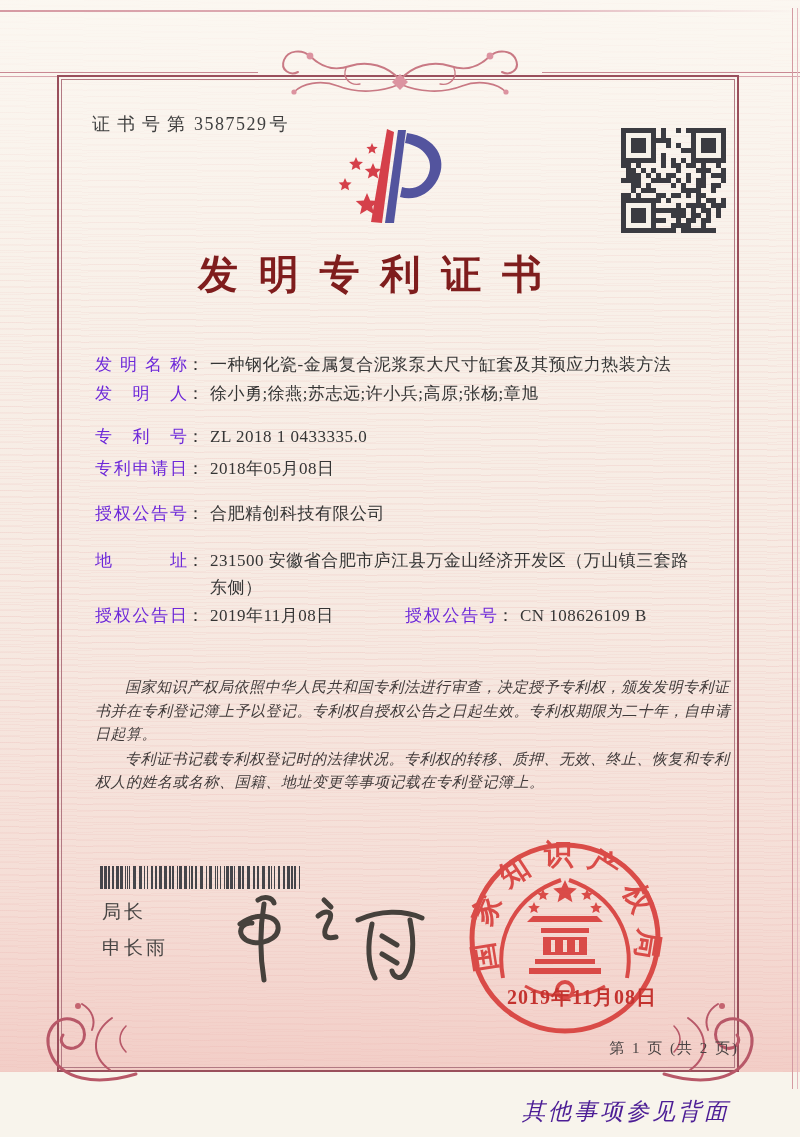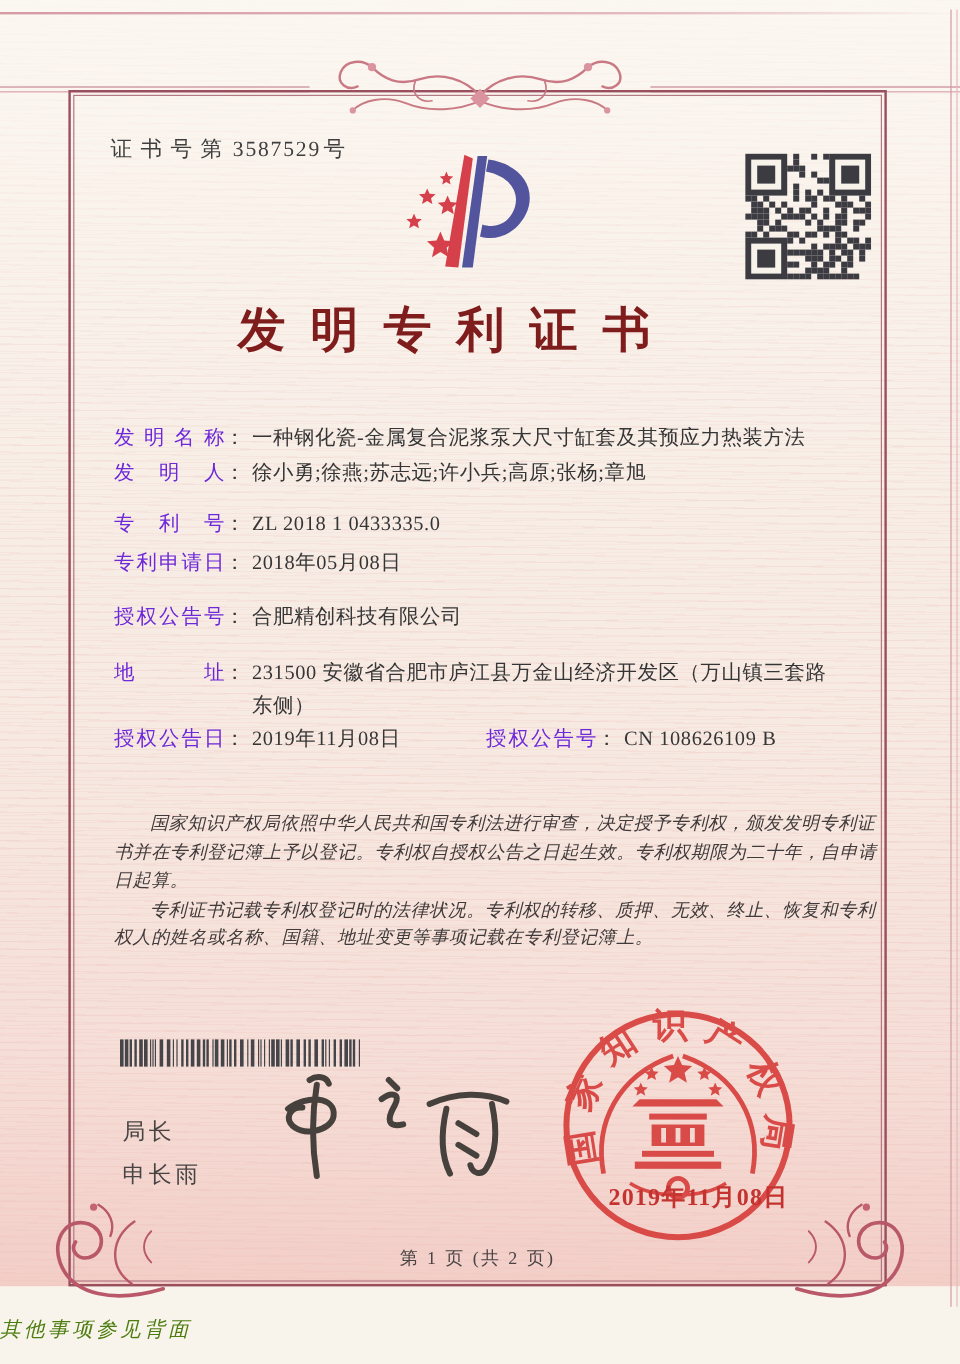--- a/index.html
+++ b/index.html
@@ -52,31 +52,31 @@
   .fcolon{display:inline-block;vertical-align:top;padding-right:6px}
   .fvalue{letter-spacing:.5px}
   .frow.r6 .fvalue{display:inline-block;width:490px;line-height:27px;vertical-align:top}
   .frow.r6{line-height:27px}
   .frow-dual{position:relative}
   .pair-b{position:absolute;left:310px;top:0;white-space:nowrap}
   .paras{position:absolute;left:95px;top:676px;width:640px;font-size:15px;line-height:23.5px;
     font-style:italic;color:#403a3a;letter-spacing:.5px}
   .paras p{text-indent:2em;margin-bottom:1px}
   .barcode{position:absolute;left:100px;top:866px;width:204px;height:23px}
-  .director{position:absolute;left:102px;top:926px;font-size:19px;color:#474443;
+  .director{position:absolute;left:102px;top:894px;font-size:19px;color:#474443;
     font-family:"Liberation Sans","DejaVu Sans",sans-serif;letter-spacing:3px;line-height:36px}
   .signature{position:absolute;left:212px;top:888px;width:225px;height:108px}
   .seal{position:absolute;left:463px;top:836px;width:204px;height:204px;opacity:.93}
   .seal-date{position:absolute;left:492px;top:984px;width:180px;text-align:center;
     font-size:20px;font-weight:bold;color:#c4332f;letter-spacing:1px;z-index:6;
     font-family:"Liberation Serif","DejaVu Serif",serif}
-  .page-no{position:absolute;left:57px;width:682px;top:1039px;text-align:center;
+  .page-no{position:absolute;left:57px;width:682px;top:1039px;text-align:right;
     font-size:15px;color:#4a4444;letter-spacing:2px}
-  .back-note{position:absolute;left:0;right:70px;top:1096px;text-align:left;
-    font-size:17px;font-style:italic;color:#4d7c0f;letter-spacing:3px}
+  .back-note{position:absolute;left:0;right:70px;top:1096px;text-align:right;
+    font-size:23px;font-style:italic;color:#4c1d95;letter-spacing:3px}
 </style>
 </head>
 <body>
 
 <div class="texture"></div>
 <div class="below-band"></div>
 <div class="top-hairline"></div>
 <div class="top-line-left"></div>
 <div class="top-line-right"></div>
 <div class="right-edge"></div>

